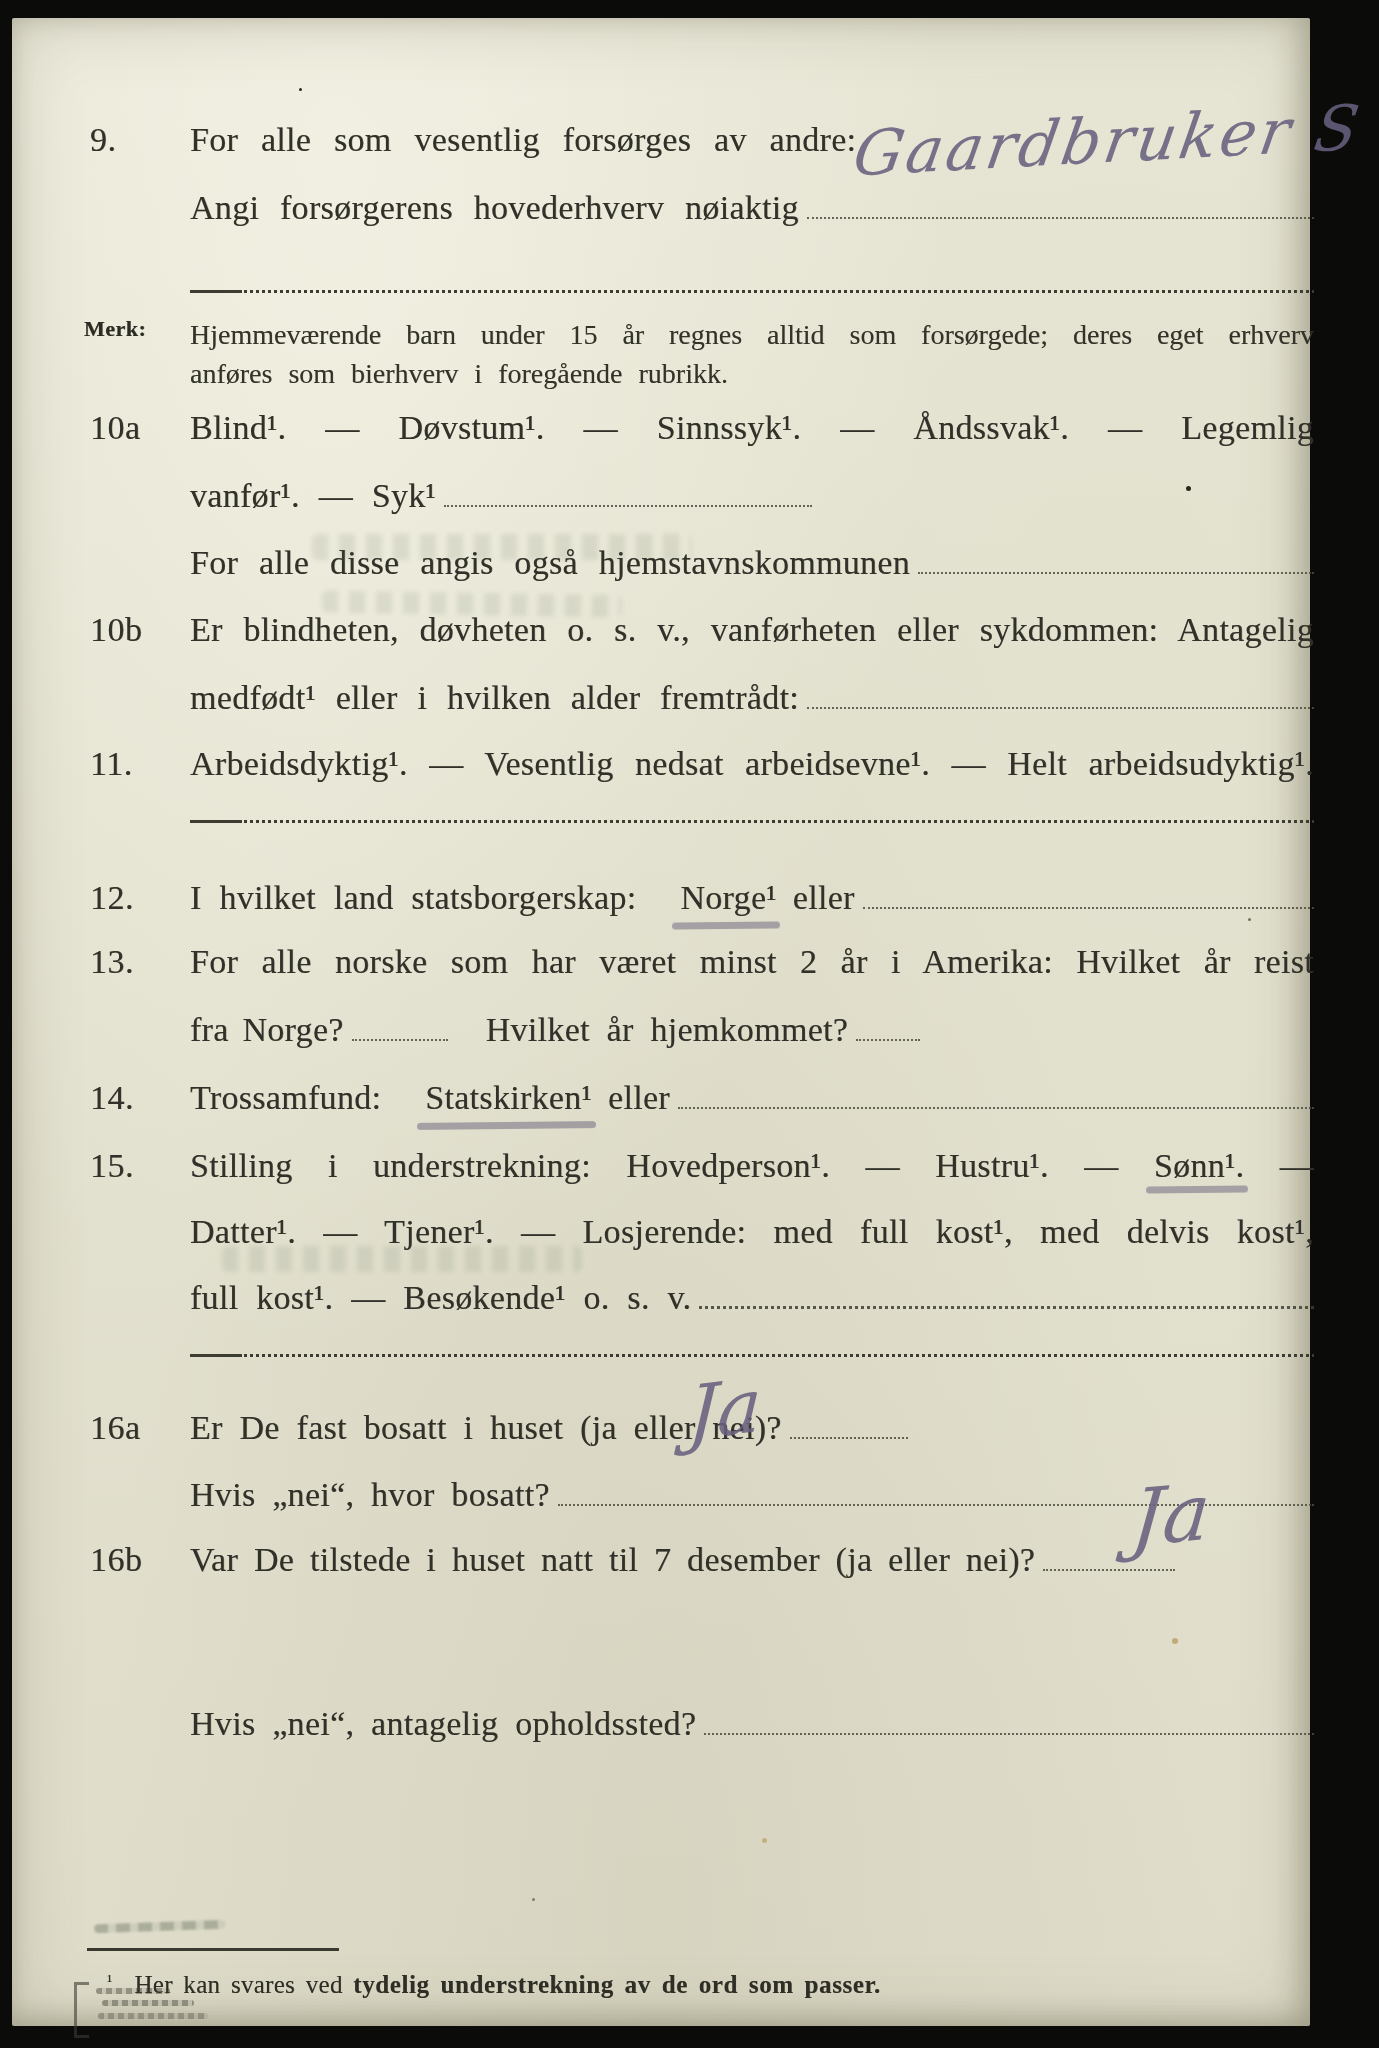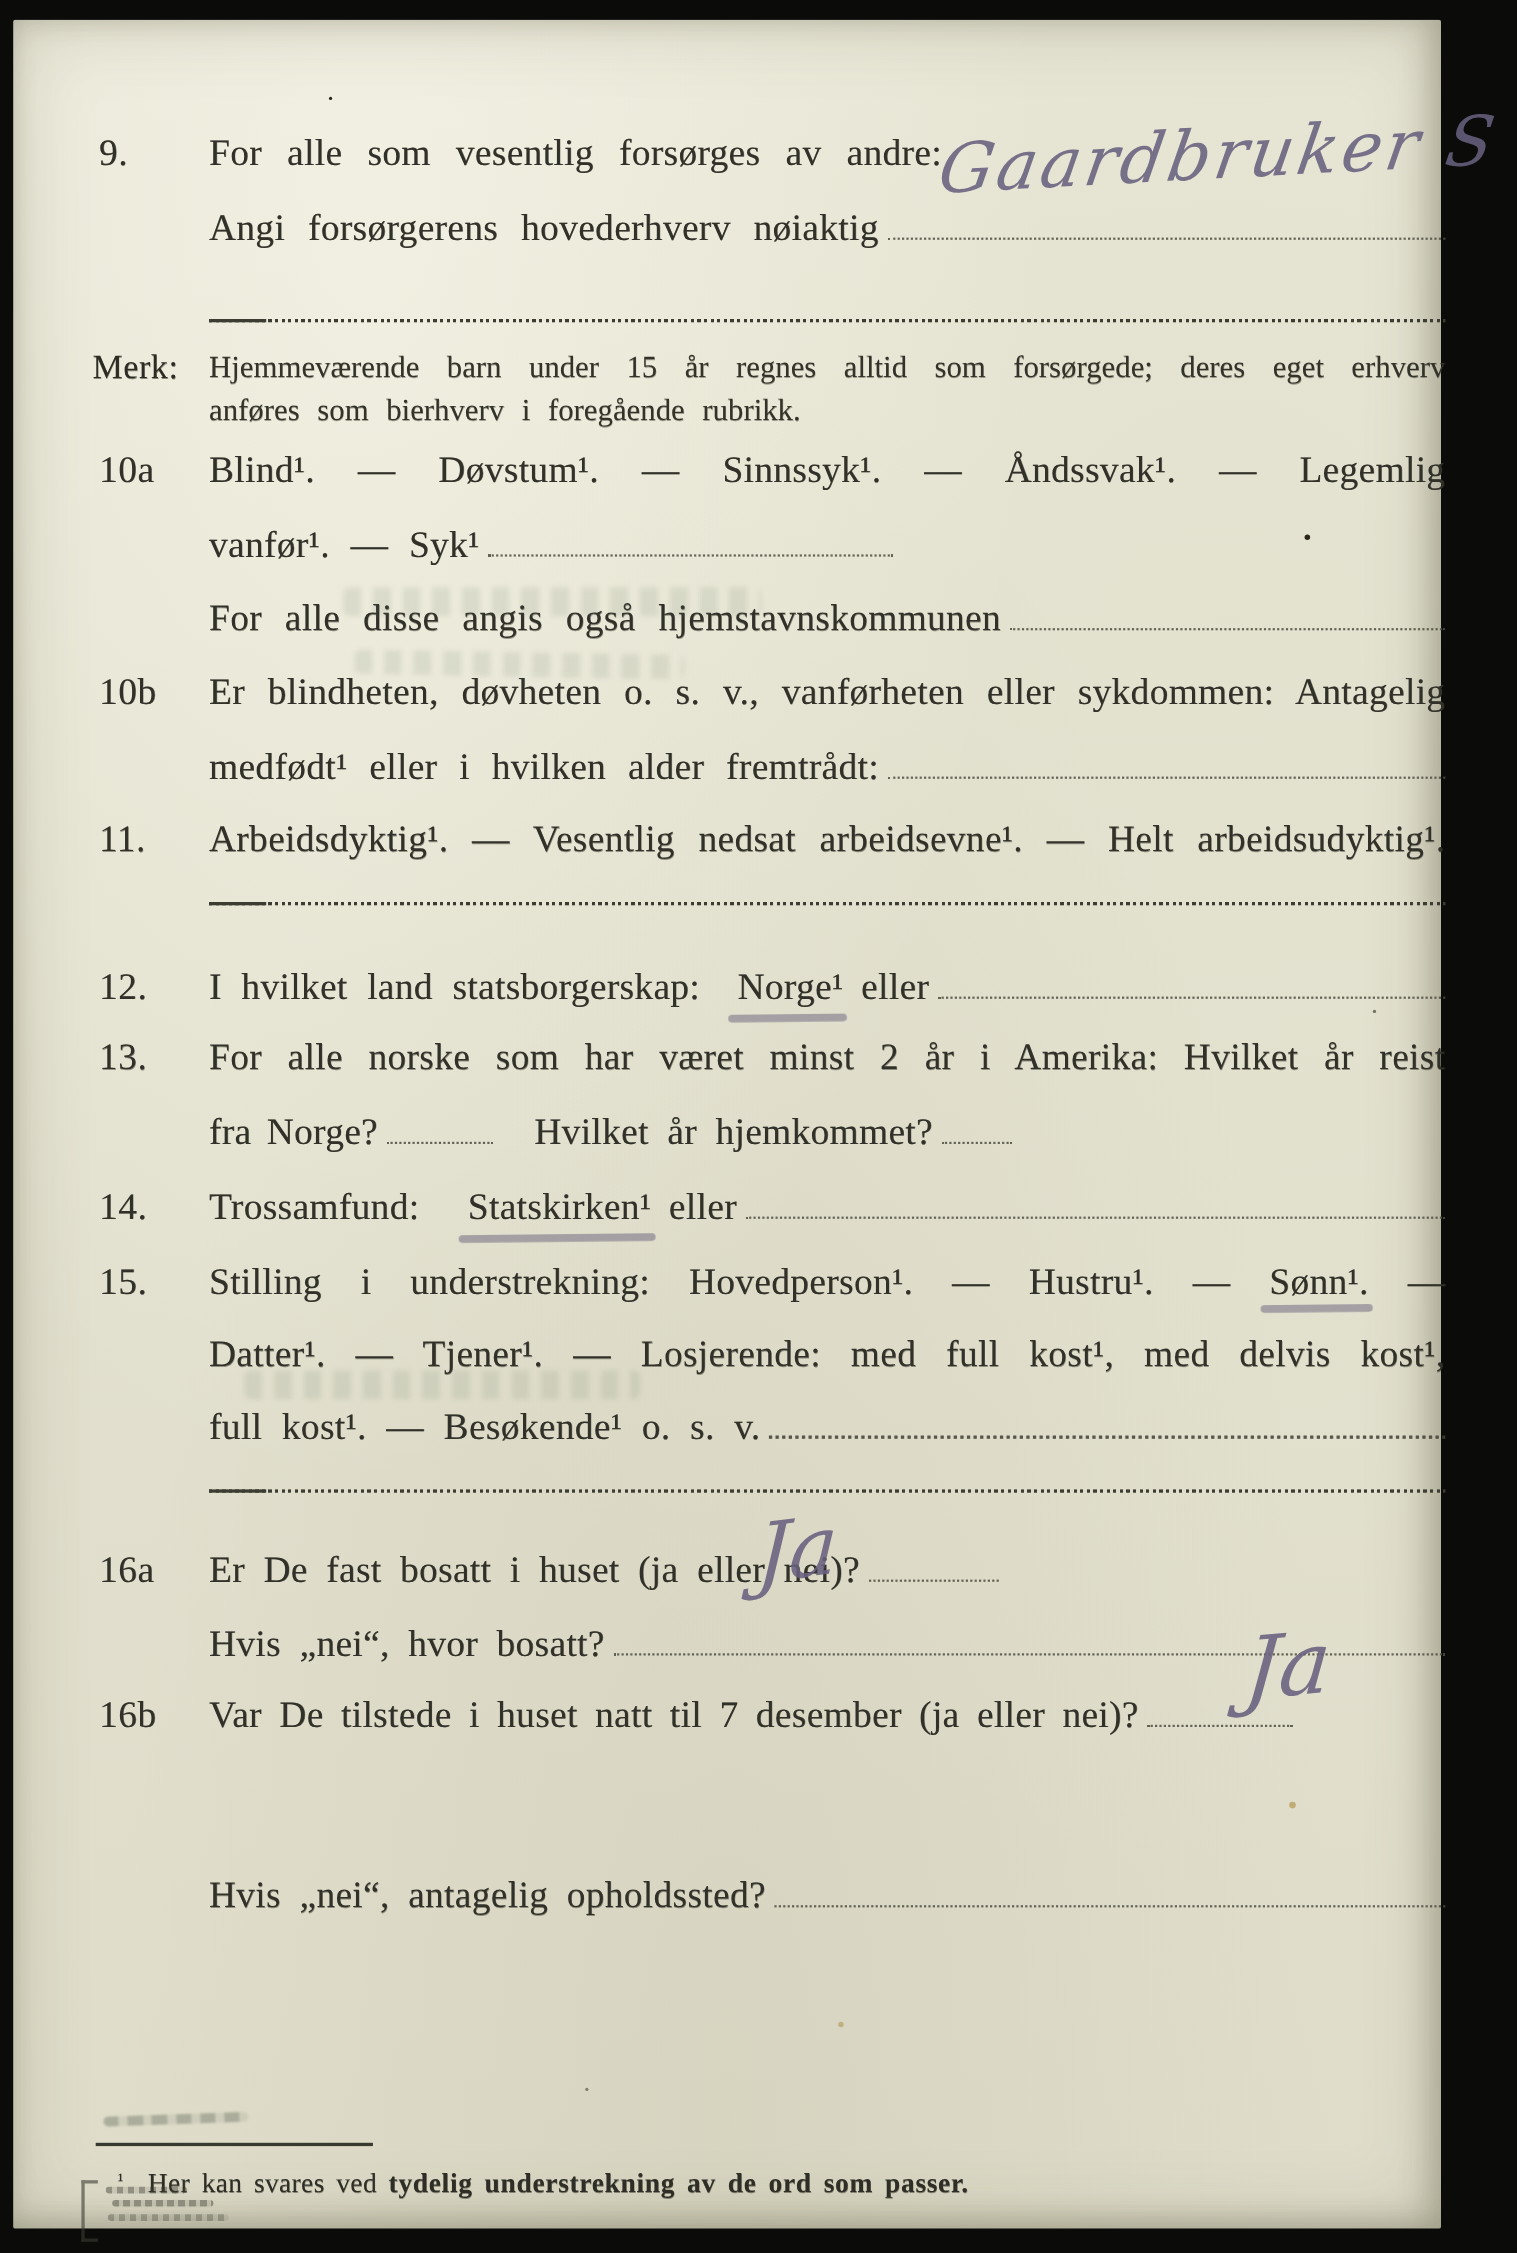--- a/index.html
+++ b/index.html
@@ -22,21 +22,21 @@
   .num{flex:none;width:100px;letter-spacing:.5px;}
   .txt{word-spacing:5px;letter-spacing:.3px;white-space:nowrap;}
   .grow{flex:1;text-align:justify;text-align-last:justify;white-space:normal;}
   .lead{flex:1;border-bottom:2px dotted #4e4e40;margin:0 0 9px 8px;opacity:.85;}
   .lead.fixed{flex:none;}
   .lead.dense{border-bottom:3px dotted #3f3f33;}
   .fill{flex:1;}
   .rule{position:absolute;left:178px;width:1124px;height:3px;
         background:repeating-linear-gradient(90deg,#3c3c30 0 3px,rgba(60,60,48,0) 3px 6px);}
   .rule::before{content:"";position:absolute;left:0;top:0;width:52px;height:3px;background:#3c3c30;}
-  .merk-label{position:absolute;left:72px;font-weight:normal;font-size:31px;color:#2c2c24;
+  .merk-label{position:absolute;left:72px;font-weight:bold;font-size:22px;color:#2c2c24;
               text-shadow:.4px .4px 0 rgba(40,40,28,.5);letter-spacing:.5px;}
   .merk-text{position:absolute;left:178px;width:1124px;font-size:28px;line-height:38px;color:#33332a;
              text-shadow:.3px .3px 0 rgba(45,45,32,.4);word-spacing:9px;}
   .jst{text-align:justify;text-align-last:justify;}
   .pu{position:relative;}
   .pu::after{content:"";position:absolute;left:-8px;right:-4px;bottom:-9px;height:7px;
              background:rgba(104,96,122,.5);border-radius:4px;filter:blur(.6px);
              transform:rotate(-.6deg);}
   .hand{position:absolute;font-family:"DejaVu Serif","Liberation Serif",serif;font-style:italic;
         color:rgba(104,96,126,.88);white-space:nowrap;z-index:5;}
@@ -109,21 +109,21 @@
     <div class="line" style="top:724px">
       <span class="num">11.</span>
       <span class="txt grow">Arbeidsdyktig¹. — Vesentlig nedsat arbeidsevne¹. — Helt arbeidsudyktig¹.</span>
     </div>
 
     <div class="rule" style="top:802px"></div>
 
     <div class="line" style="top:858px">
       <span class="num">12.</span>
       <span class="txt" style="word-spacing:9px">I hvilket land statsborgerskap:</span>
-      <span class="txt pu" style="margin-left:34px">Norge¹</span>
+      <span class="txt pu" style="margin-left:44px">Norge¹</span>
       <span class="txt" style="margin-left:16px">eller</span>
       <span class="lead"></span>
     </div>
 
     <div class="line" style="top:922px">
       <span class="num">13.</span>
       <span class="txt grow">For alle norske som har været minst 2 år i Amerika:  Hvilket år reist</span>
     </div>
     <div class="line cont" style="top:990px">
       <span class="txt">fra Norge?</span>

